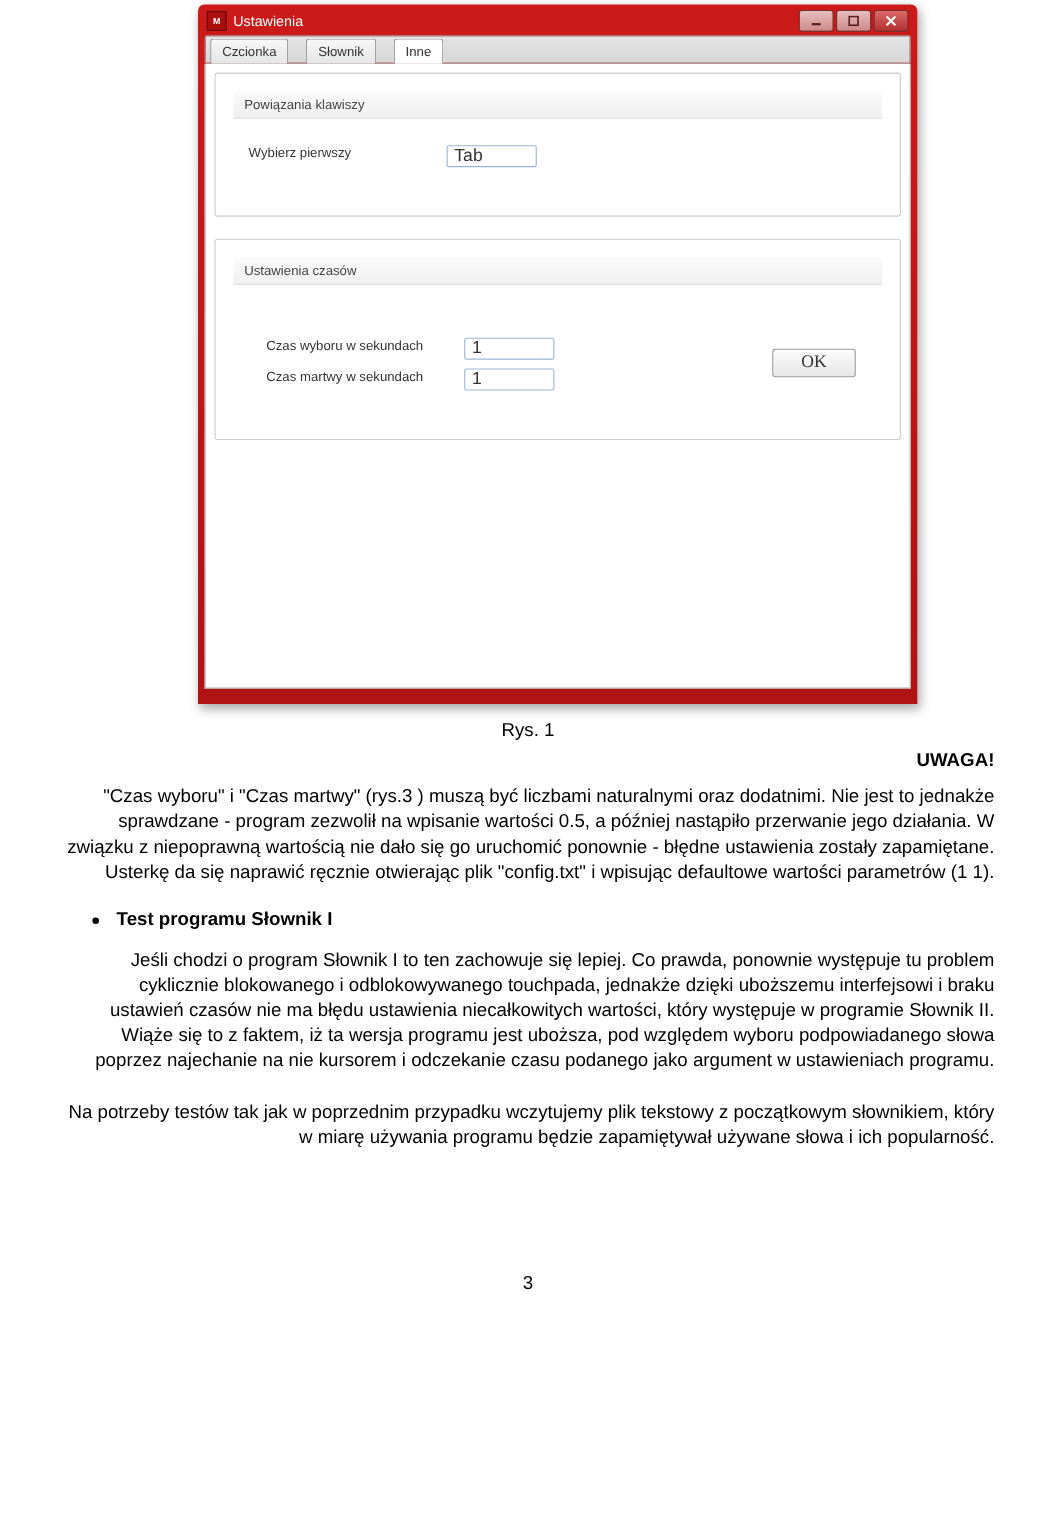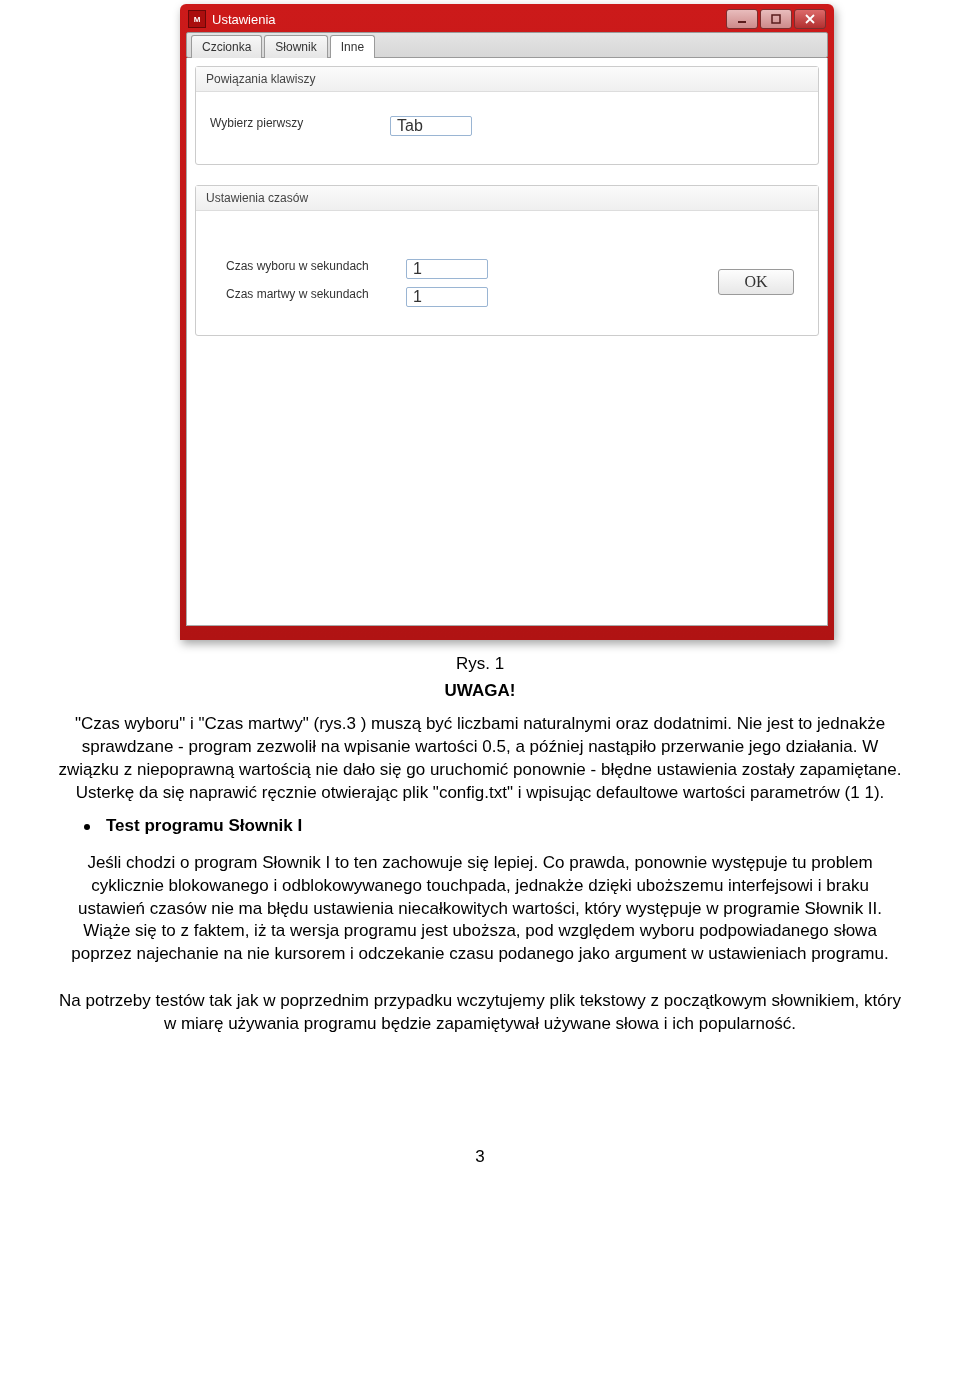--- a/index.html
+++ b/index.html
@@ -78,21 +78,21 @@
       color: #fff;
     }
     .tabsbar {
       background: linear-gradient(to bottom, #e4e4e4 0%, #d7d7d7 100%);
       border: 1px solid #9a9a9a;
       border-radius: 2px;
       height: 26px;
       display: flex;
       align-items: flex-end;
       padding: 0 4px;
-      gap: 2px;
+      gap: 16px;
       box-sizing: border-box;
     }
     .tab {
       height: 22px;
       padding: 0 10px;
       font-size: 12px;
       font-family: Tahoma, sans-serif;
       color: #333;
       background: linear-gradient(to bottom, #f7f7f7 0%, #e5e5e5 100%);
       border: 1px solid #9a9a9a;
@@ -115,21 +115,21 @@
       padding: 8px;
       box-sizing: border-box;
       font-family: Tahoma, sans-serif;
       font-size: 12px;
       color: #333;
     }
     .group {
       border: 1px solid #ccc;
       border-radius: 3px;
       margin-bottom: 20px;
-      padding: 0;
+      padding: 16px;
     }
     .group-header {
       background: linear-gradient(to bottom, #fbfbfb, #efefef);
       border-bottom: 1px solid #ddd;
       padding: 5px 10px;
       font-size: 12px;
       color: #444;
     }
     .group-body {
       padding: 16px 14px 20px 14px;
@@ -186,28 +186,28 @@
       margin-top: 14px;
       margin-bottom: 6px;
     }
     .doc {
       padding: 0 56px 40px 56px;
       font-size: 17px;
       line-height: 1.35;
     }
     .doc p {
       margin: 0 0 10px 0;
-      text-align: center;
+      text-align: right;
     }
     .bold { font-weight: bold; }
     .bullet-row {
       display: flex;
       align-items: flex-start;
       gap: 16px;
-      margin: 10px 0 14px 28px;
+      margin: 20px 0 14px 28px;
       font-weight: bold;
     }
     .bullet-dot {
       width: 6px;
       height: 6px;
       border-radius: 50%;
       background: #000;
       margin-top: 9px;
       flex-shrink: 0;
     }

